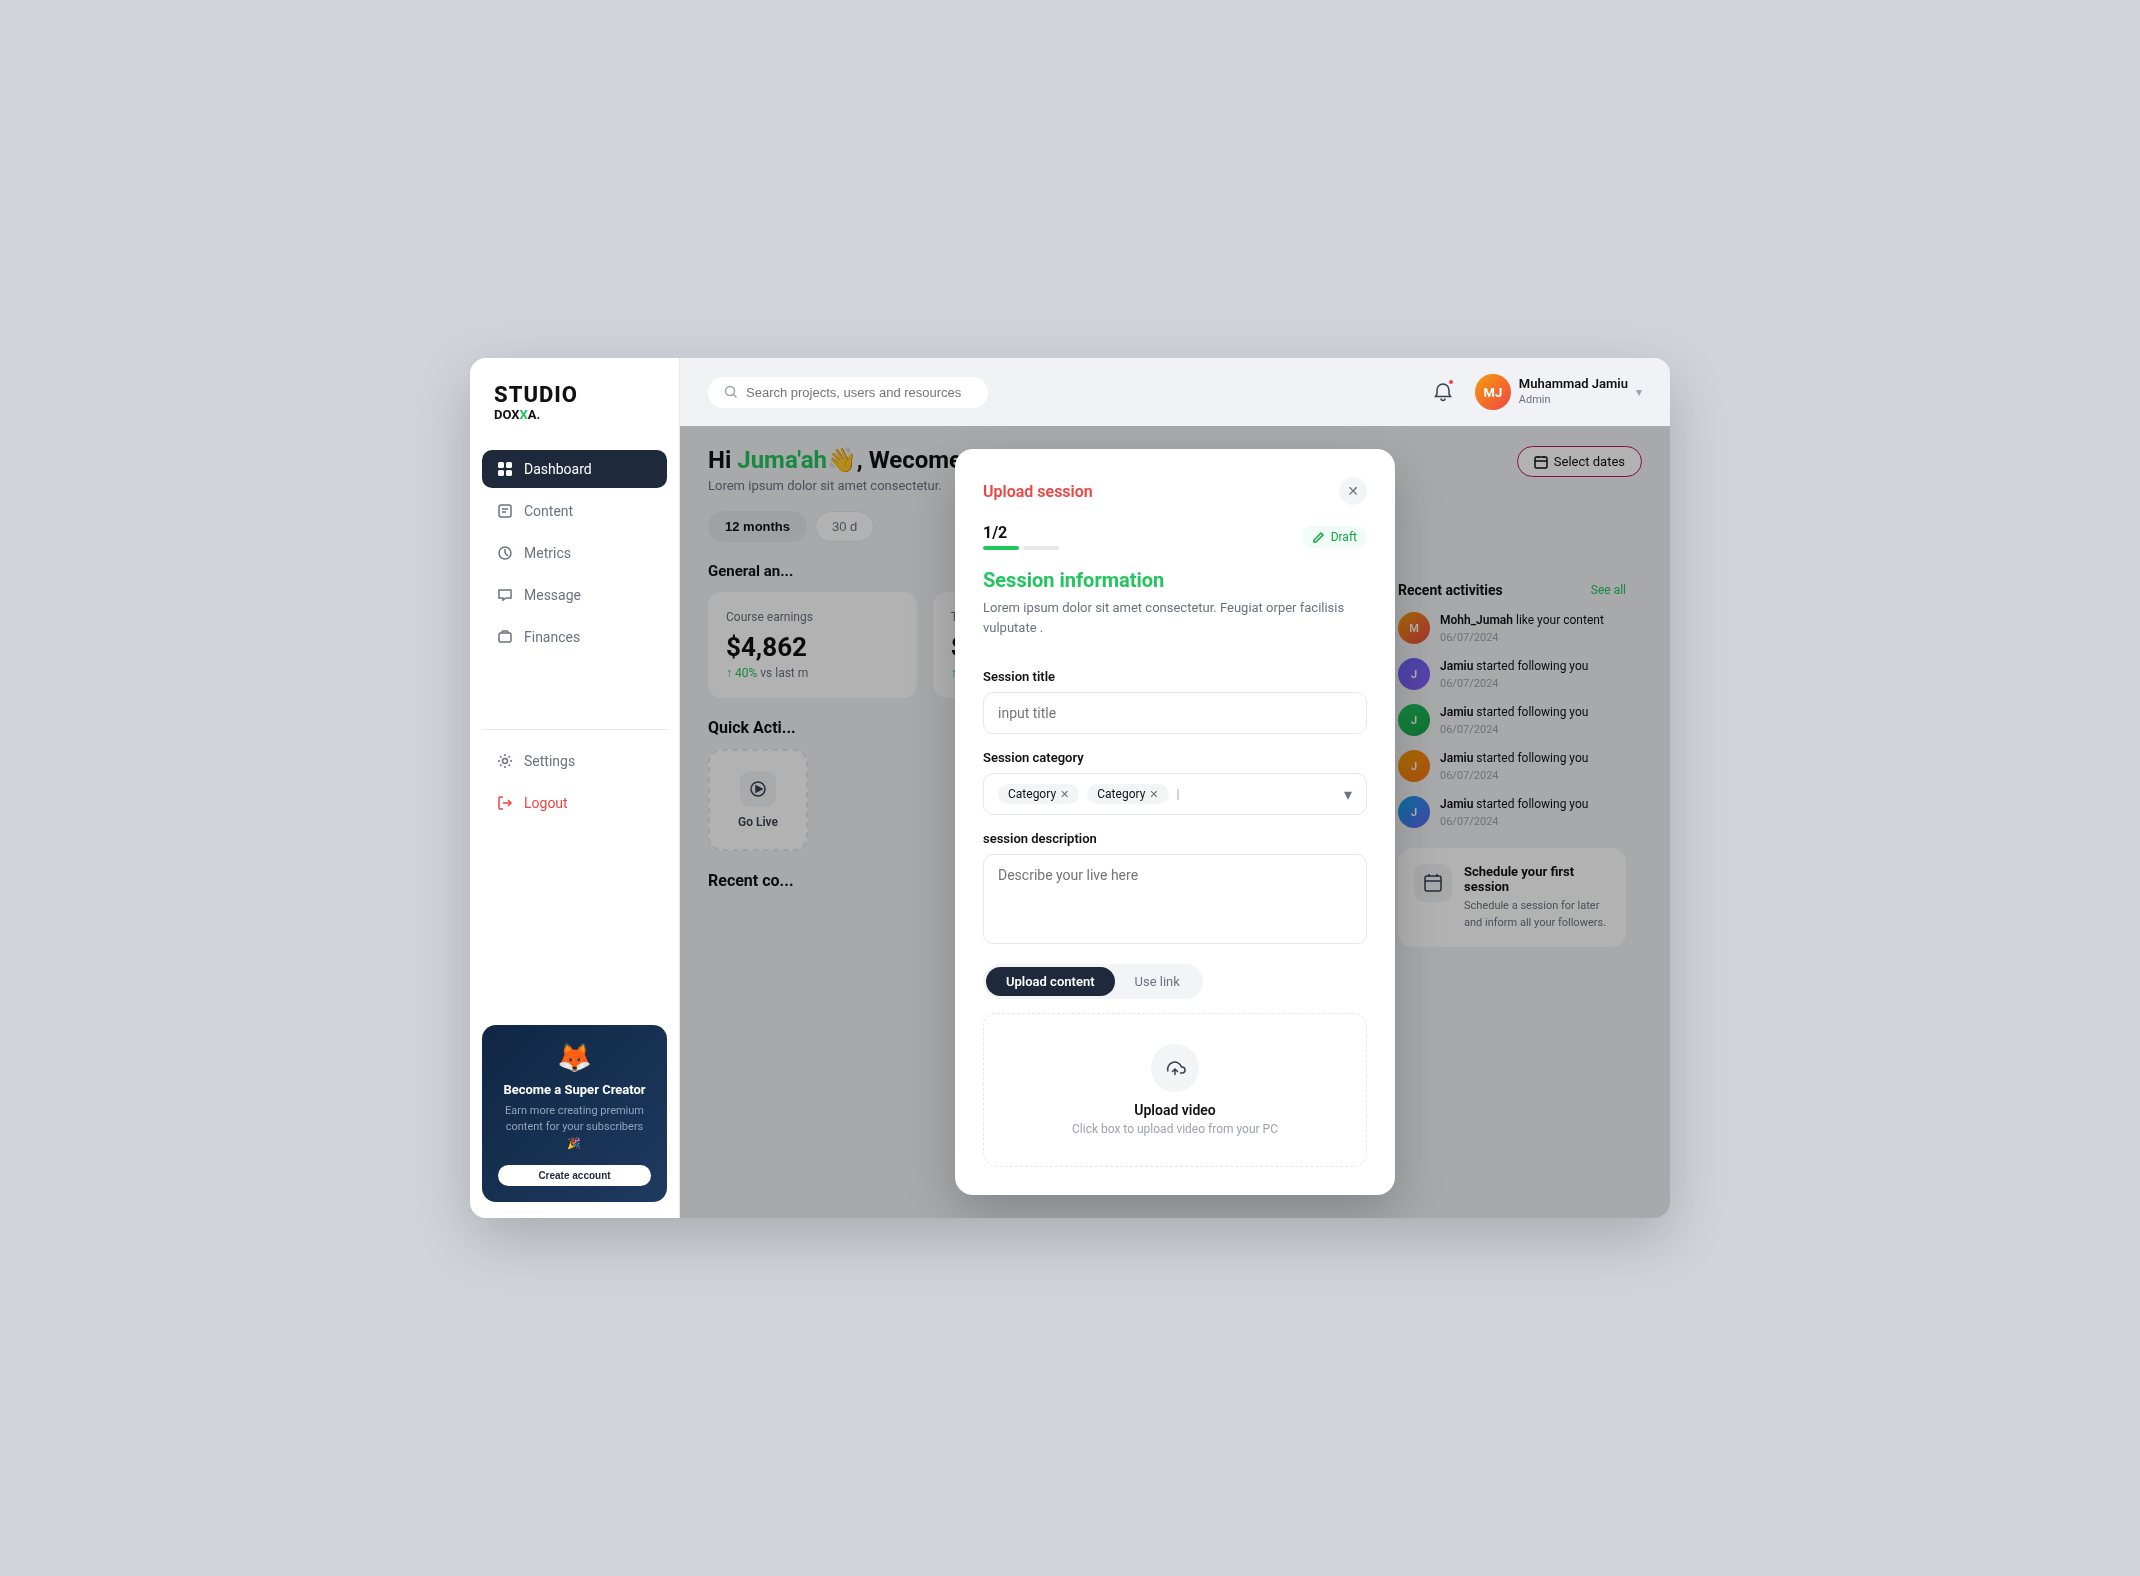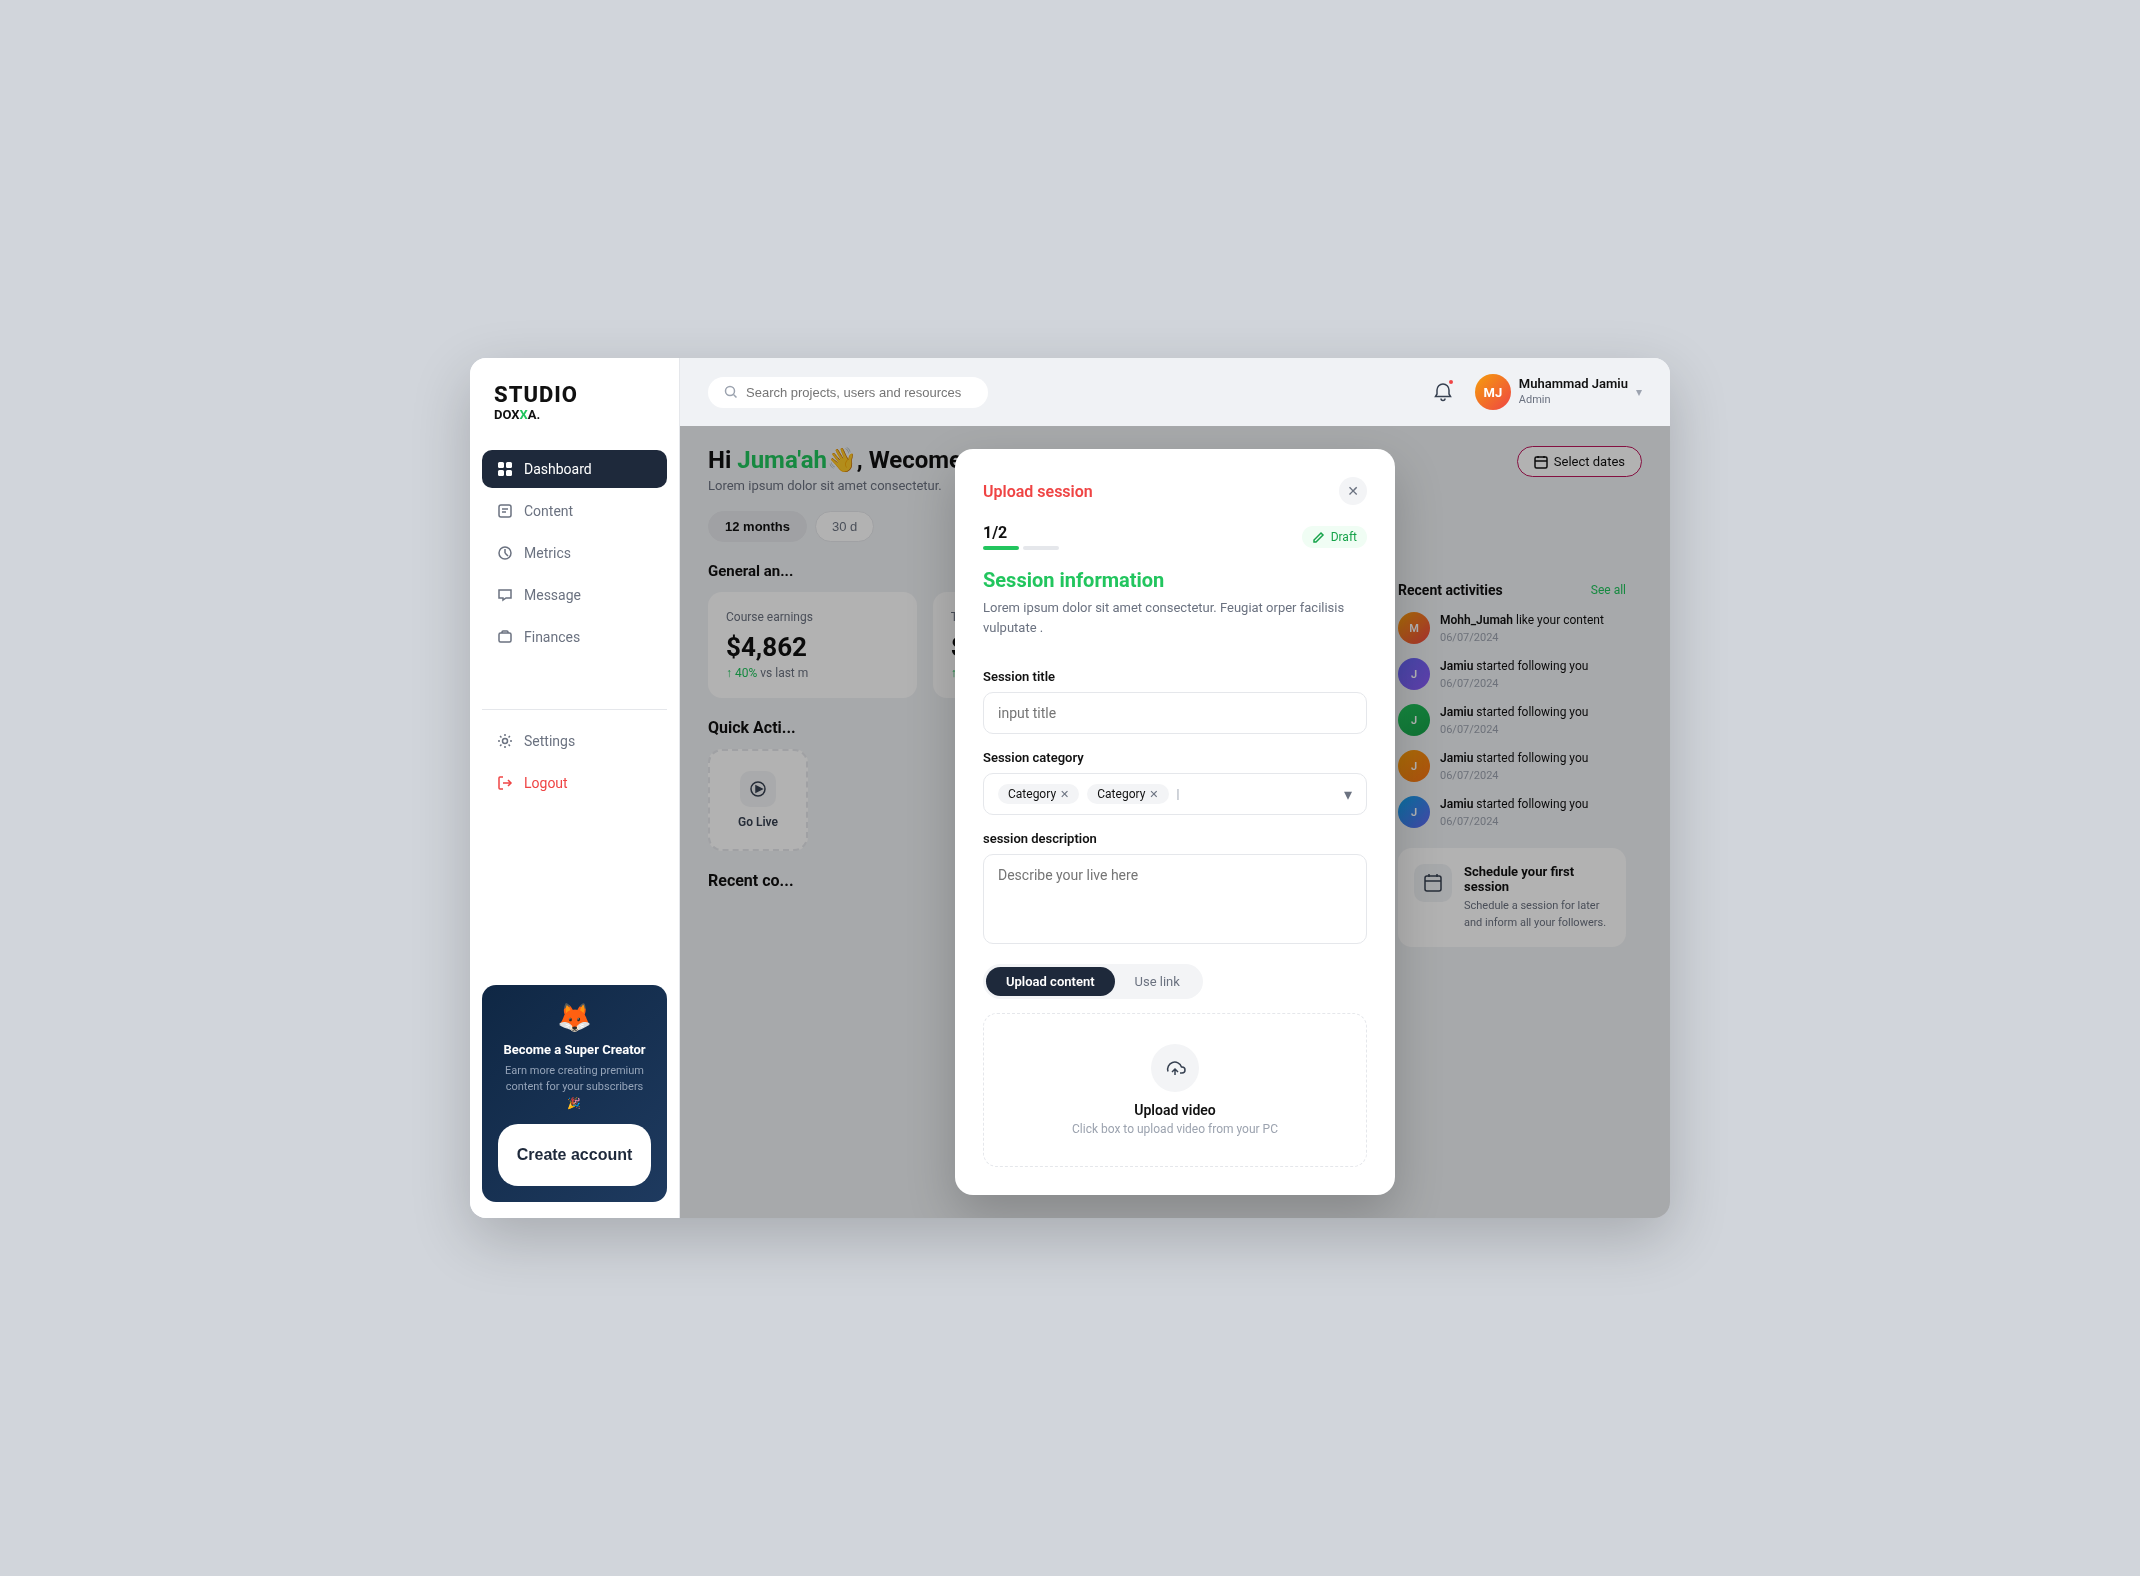--- a/index.html
+++ b/index.html
@@ -113,22 +113,22 @@
       font-size: 11px;
       color: #94a3b8;
       line-height: 1.5;
       margin-bottom: 12px;
     }
     .create-account-btn {
       background: #fff;
       color: #1e293b;
       border: none;
       border-radius: 20px;
-      padding: 22px 18px;
-      font-size: 16px;
+      padding: 5px 18px;
+      font-size: 10px;
       font-weight: 600;
       cursor: pointer;
       width: 100%;
     }
     
     .main-content {
       flex: 1;
       overflow: hidden;
       display: flex;
       flex-direction: column;

